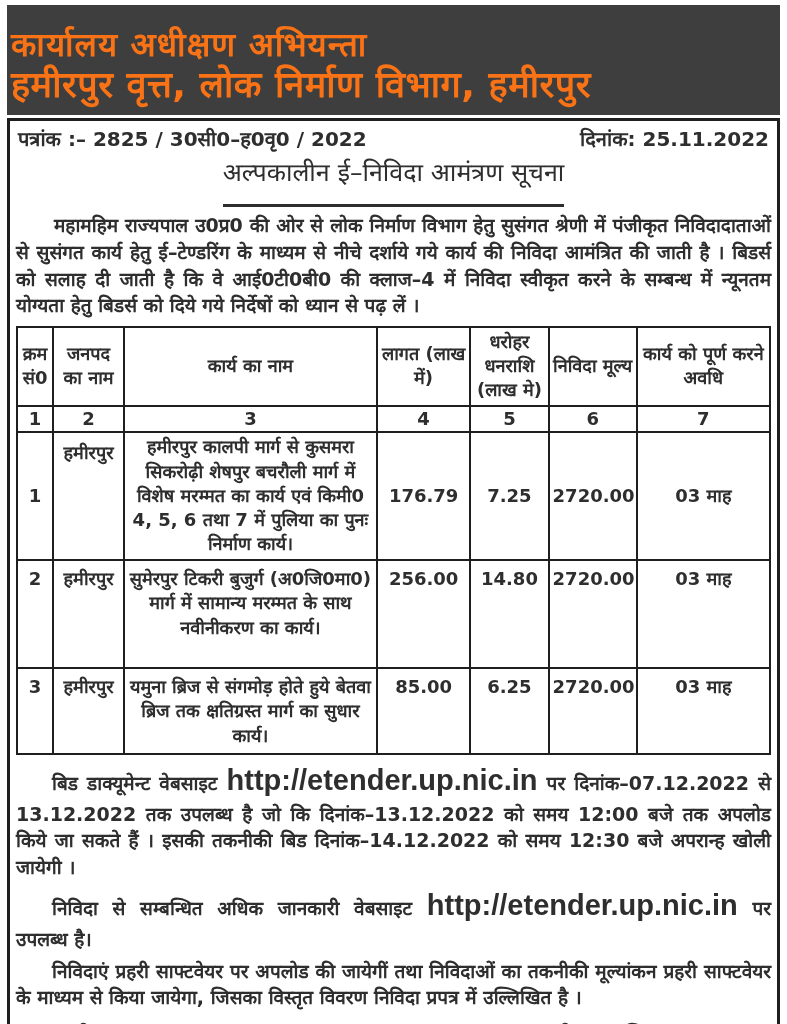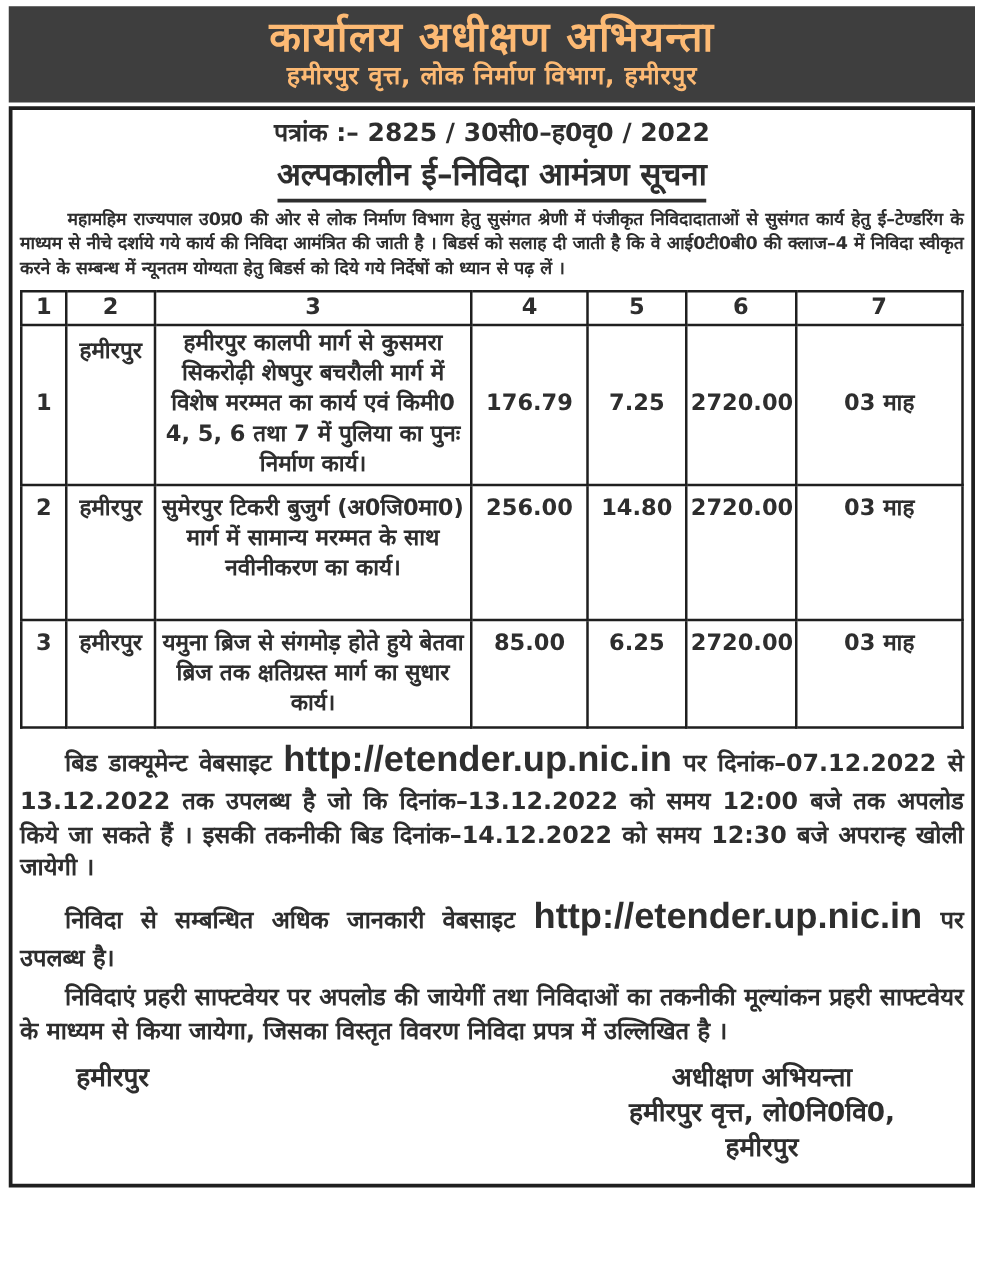--- a/index.html
+++ b/index.html
@@ -7,46 +7,46 @@
   .page {
     width: 787px; height: 1024px;
     padding: 5px 7px 0 7px;
     font-family: "DejaVu Sans", sans-serif;
     color: #2e2e2e;
     background: #ffffff;
   }
   
   .masthead {
     background: #3e3e3e;
-    color: #fdba74;
-    text-align: center;
-    padding: 7px 4px 9px;
+    color: #f97316;
+    text-align: left;
+    padding: 22px 4px 9px;
   }
   .mast-line1 { font-size: 33px; font-weight: bold; line-height: 1.12; letter-spacing: 1px; }
-  .mast-line2 { font-size: 20px; font-weight: bold; line-height: 1.18; letter-spacing: 0.5px; }
+  .mast-line2 { font-size: 36px; font-weight: bold; line-height: 1.18; letter-spacing: 0.5px; }
   
   .doc {
     border: 3px solid #1f1f1f;
     margin-top: 3px;
     padding: 3px 6px 0 6px;
   }
   .ref-row {
-    display: flex; justify-content: center;
+    display: flex; justify-content: space-between;
     font-size: 20px; font-weight: bold;
     padding: 1px 2px 0 2px;
   }
   .notice-title { text-align: center; margin: 2px 0 5px; }
   .notice-title .t {
-    font-size: 25px; font-weight: bold;
+    font-size: 25px; font-weight: normal;
     border-bottom: 3px solid #2e2e2e;
-    padding-bottom: 4px;
+    padding-bottom: 16px;
     display: inline-block;
   }
   .intro {
-    font-size: 14px; font-weight: bold;
+    font-size: 19px; font-weight: bold;
     line-height: 1.4;
     text-align: justify;
     text-indent: 38px;
     margin: 2px 0 7px;
   }
   
   table.tender {
     border-collapse: collapse;
     width: 100%;
     table-layout: fixed;
@@ -97,40 +97,53 @@
     <div class="mast-line1">कार्यालय अधीक्षण अभियन्ता</div>
     <div class="mast-line2">हमीरपुर वृत्त, लोक निर्माण विभाग, हमीरपुर</div>
   </div>
 
   <div class="doc">
 
     <div class="ref-row">
       <div>
         <span>पत्रांक :–</span>
         <span>2825 / 30सी0–ह0वृ0 / 2022</span>
+      </div>
+      <div>
+        <span>दिनांक:</span>
+        <span>25.11.2022</span>
       </div>
     </div>
 
     <div class="notice-title">
       <span class="t">अल्पकालीन ई–निविदा आमंत्रण सूचना</span>
     </div>
 
     <p class="intro">महामहिम राज्यपाल उ0प्र0 की ओर से लोक निर्माण विभाग हेतु सुसंगत श्रेणी में पंजीकृत निविदादाताओं से सुसंगत कार्य हेतु ई–टेण्डरिंग के माध्यम से नीचे दर्शाये गये कार्य की निविदा आमंत्रित की जाती है । बिडर्स को सलाह दी जाती है कि वे आई0टी0बी0 की क्लाज–4 में निविदा स्वीकृत करने के सम्बन्ध में न्यूनतम योग्यता हेतु बिडर्स को दिये गये निर्देषों को ध्यान से पढ़ लें ।</p>
 
     <table class="tender">
       <colgroup>
         <col style="width:4.8%">
           <col style="width:9.4%">
           <col style="width:33.6%">
         <col style="width:12.4%">
           <col style="width:10.4%">
           <col style="width:11.7%">
           <col style="width:17.7%">
       </colgroup>
       <tbody>
+          <tr>
+        <th>क्रम सं0</th>
+        <th>जनपद का नाम</th>
+        <th>कार्य का नाम</th>
+        <th>लागत (लाख में)</th>
+        <th>धरोहर धनराशि (लाख मे)</th>
+        <th>निविदा मूल्य</th>
+        <th>कार्य को पूर्ण करने अवधि</th>
+      </tr>
       <tr class="numrow">
         <td>1</td>
         <td>2</td>
         <td>3</td>
         <td>4</td>
         <td>5</td>
         <td>6</td>
         <td>7</td>
       </tr>
       <tr class="datarow row-1">

